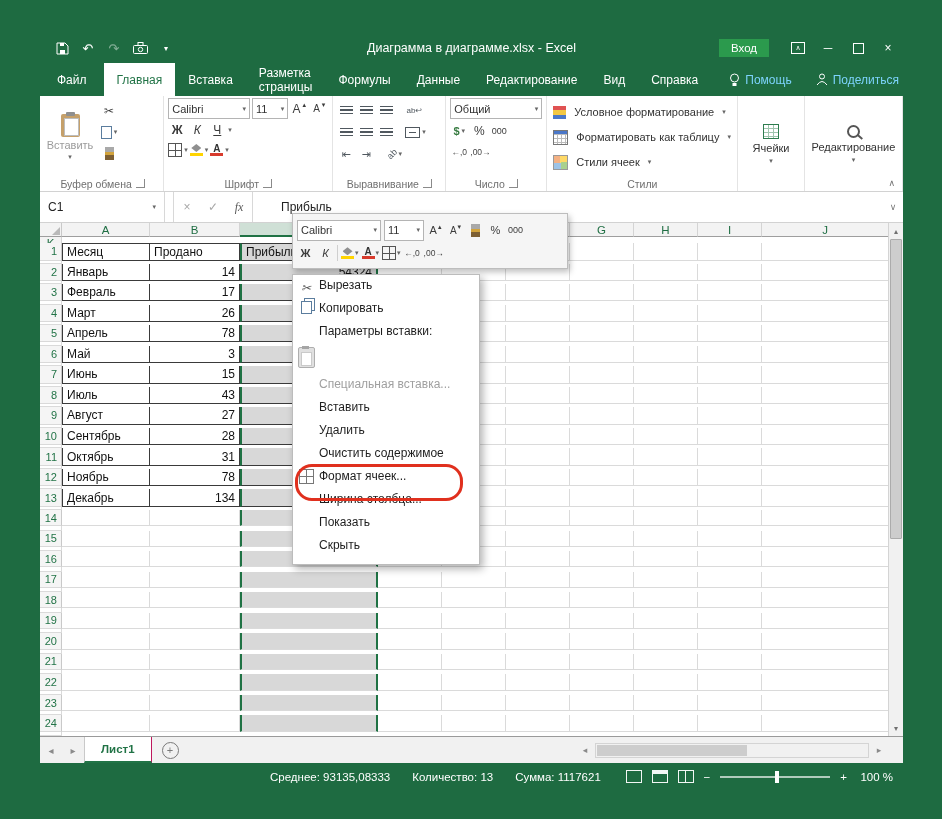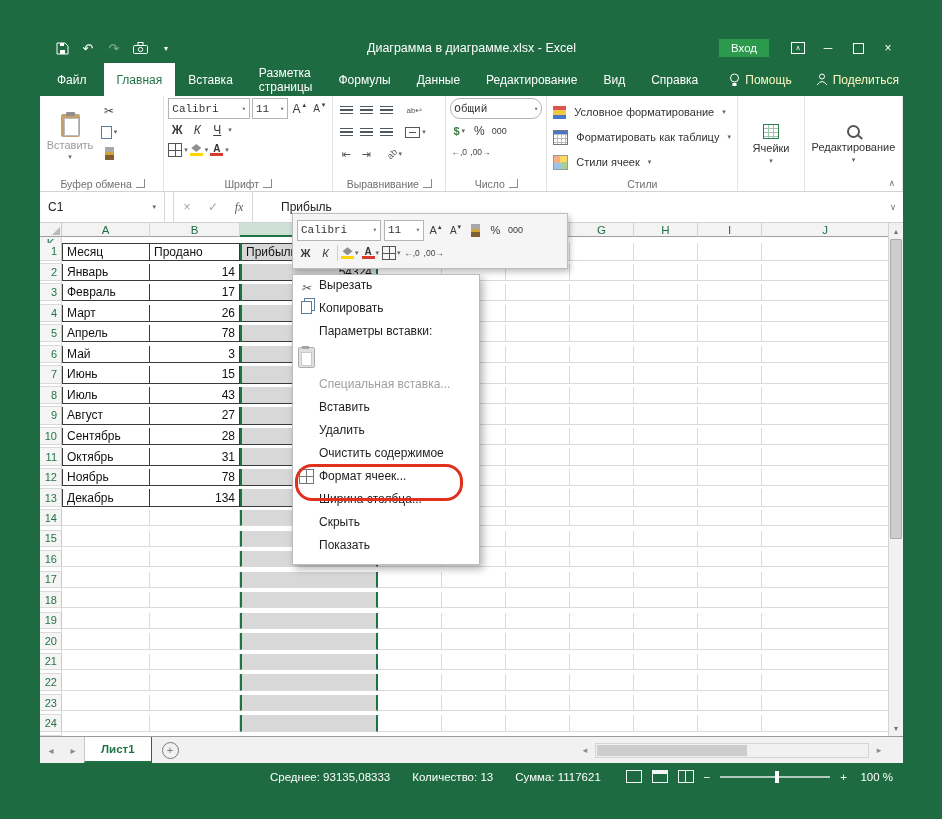--- a/index.html
+++ b/index.html
@@ -20,29 +20,29 @@
   .wc{width:30px;height:30px;display:flex;align-items:center;justify-content:center;color:#fff;font-size:12px;}
   .maxbox{width:9px;height:9px;border:1px solid #fff;display:block;}
   .rdo-box{width:12px;height:10px;border:1px solid #fff;display:flex;align-items:center;justify-content:center;font-size:7px;}
 
   
   .tabrow{height:33px;background:#1e6b41;display:flex;align-items:stretch;flex:0 0 33px;}
   .rtab{display:flex;align-items:center;padding:0 13px;color:#fff;font-size:12px;}
   .rtab.file{padding:0 17px;}
   .rtab.active{background:#fff;color:#217346;}
   .tab-spacer{flex:1;}
-  .tab-extra{display:flex;align-items:center;gap:5px;color:#fef9c3;font-size:12px;padding:0 12px;}
+  .tab-extra{display:flex;align-items:center;gap:5px;color:#7dd3fc;font-size:12px;padding:0 12px;}
 
   
   .ribbon{height:95px;background:#fff;border-bottom:1px solid #d2d2d2;display:flex;position:relative;flex:0 0 95px;padding-left:2px;}
   .rgroup{display:flex;flex-direction:column;border-right:1px solid #e4e4e4;padding:2px 4px 0 4px;position:relative;}
   .rg-body{flex:1;display:flex;}
   .rg-label{height:15px;display:flex;align-items:center;justify-content:center;gap:4px;color:#707070;font-size:10.5px;}
   .dlg{width:8px;height:8px;border-right:1px solid #8a8a8a;border-bottom:1px solid #8a8a8a;}
-  .combo{border:1px solid #b4b4b4;background:#fff;height:19px;display:flex;align-items:center;justify-content:space-between;font-size:11px;color:#333;padding:0 3px;gap:3px;font-family:Liberation Mono, monospace;}
+  .combo{border:1px solid #b4b4b4;background:#fff;height:19px;display:flex;align-items:center;justify-content:space-between;font-size:11px;color:#333;padding:0 3px;gap:3px;}
   .dd{font-size:7px;color:#666;}
   .sbtn{height:18px;min-width:18px;display:flex;align-items:center;justify-content:center;gap:2px;color:#3b3b3b;font-size:12px;}
   .colrow{display:flex;gap:2px;align-items:center;}
 
   
   .g-clip{width:122px;}
   .clip-body{gap:6px;}
   .paste-big{width:48px;display:flex;flex-direction:column;align-items:center;justify-content:center;gap:2px;color:#9b9b9b;font-size:11px;}
   .clipboard-icon{width:19px;height:23px;background:#c5a06a;border-radius:2px;position:relative;}
   .clipboard-icon::before{content:"";position:absolute;left:3px;top:4px;width:13px;height:16px;background:#fff;border:1px solid #bdbdbd;}
@@ -73,21 +73,21 @@
   .g-align{width:112px;}
   .align-body{flex-direction:column;gap:4px;padding-top:3px;}
   .bars{width:13px;height:9px;background:repeating-linear-gradient(to bottom,#50585f 0 1.5px,transparent 1.5px 3.5px);}
   .i-merge{width:13px;height:9px;border:1px solid #50585f;background:linear-gradient(#50585f,#50585f) center/7px 1px no-repeat;}
   .rot{display:inline-block;transform:rotate(-45deg);font-size:9px;color:#50585f;}
   .arrowg{font-size:11px;color:#50585f;}
 
   
   .g-num{width:96px;}
   .num-body{flex-direction:column;gap:3px;}
-  .n-fmt{width:84px;border-radius:10px;}
+  .n-fmt{width:84px;}
   .money{color:#3a7d44;font-weight:bold;font-size:11px;}
   .decs{font-size:8.5px;color:#444;letter-spacing:0;}
 
   
   .g-styles{width:196px;}
   .styles-body{flex-direction:column;justify-content:flex-start;gap:1px;padding-top:2px;}
   .style-btn{height:24px;display:flex;align-items:center;gap:8px;font-size:11px;color:#333;padding:0 2px;}
   .i-cf{width:13px;height:13px;background:linear-gradient(to bottom,#e05252 0 4px,#f2c744 4px 9px,#4a77c9 9px);}
   .i-fat{width:13px;height:13px;border:1px solid #777;
     background:linear-gradient(#4a77c9 0 3px,transparent 3px),
@@ -948,25 +948,25 @@
             <i class="ic format-cells-icon"></i>
           </span>
           <span class="cm-label">Формат ячеек...</span>
         </div>
         <div class="cm-item">
           <span class="cm-ic"></span>
           <span class="cm-label">Ширина столбца...</span>
         </div>
         <div class="cm-item">
           <span class="cm-ic"></span>
-          <span class="cm-label">Скрыть</span>
+          <span class="cm-label">Показать</span>
         </div>
         <div class="cm-item">
           <span class="cm-ic"></span>
-          <span class="cm-label">Показать</span>
+          <span class="cm-label">Скрыть</span>
         </div>
       </div>
   </div>
   <div class="red-oval"></div>
 
   <div class="tabbar">
     <div class="tnav">◂</div>
     <div class="tnav">▸</div>
     <div class="sheettab">Лист1</div>
     <div class="addsheet">+</div>

